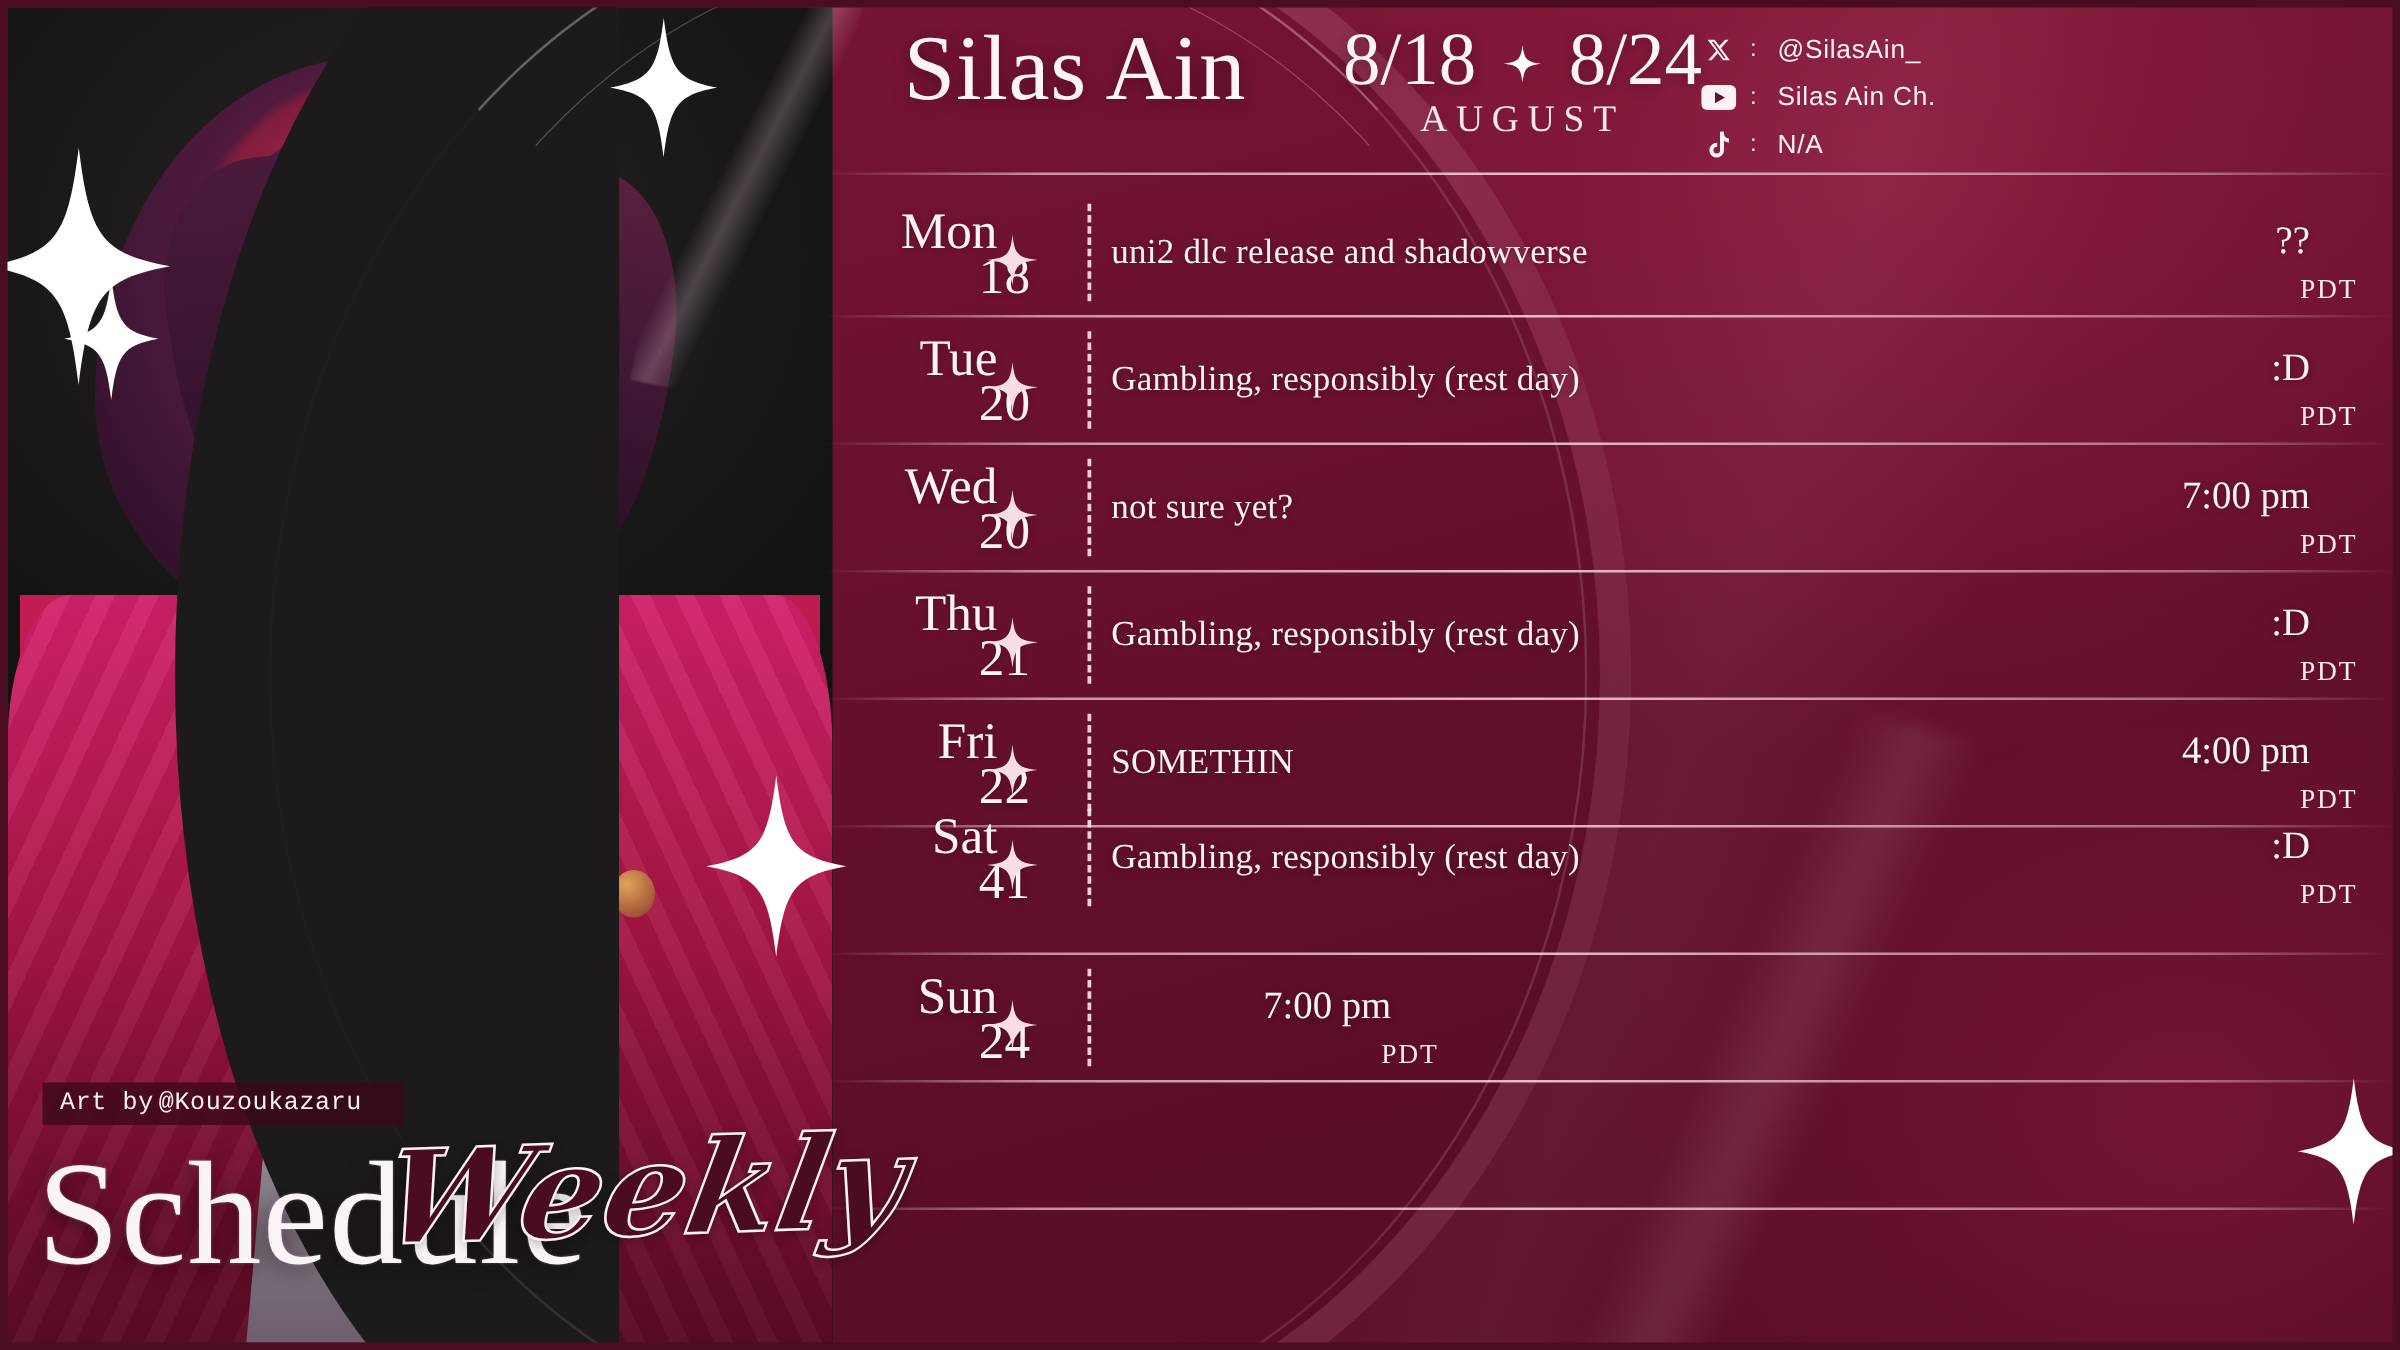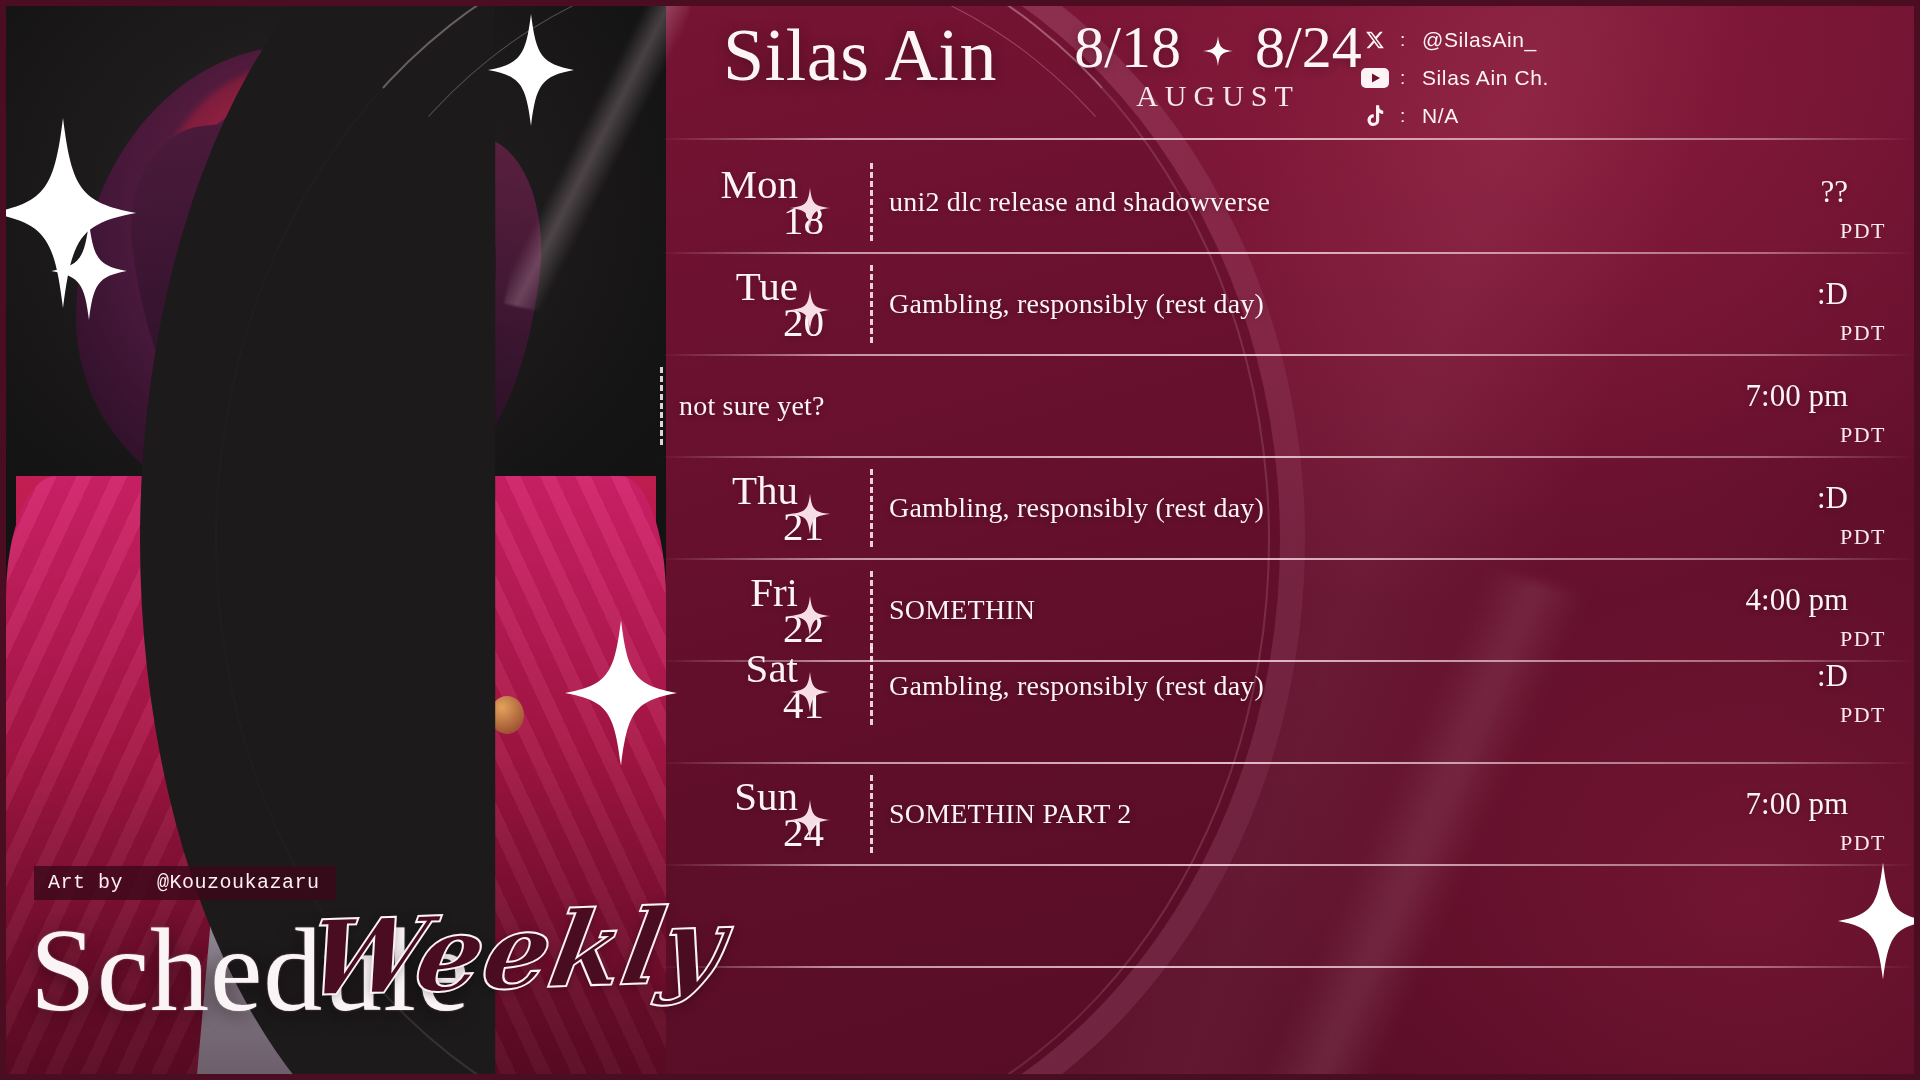--- a/index.html
+++ b/index.html
@@ -298,22 +298,22 @@
   }
   .tz{
     position:absolute; right:28px; top:66px;
     font-size:22px; letter-spacing:1.5px; color:#fbeaf0;
   }
 
   
   .art-credit{
     position:absolute; left:34px; top:866px; z-index:40;
     background:rgba(60,9,26,.82);
-    padding:5px 16px 6px 14px;
-    display:flex; align-items:center; gap:34px;
+    padding:5px 33px 6px 14px;
+    display:flex; align-items:center; gap:4px;
   }
   .art-credit span{
     color:#fdeef3; font-family:"Liberation Mono", monospace;
     font-size:20px; letter-spacing:.5px;
   }
   .sched-word{
     position:absolute; left:30px; top:912px; z-index:42;
     font-size:118px; line-height:1; color:#fbf4f6;
     letter-spacing:1px;
     text-shadow:0 4px 18px rgba(20,2,10,.55), 0 0 2px rgba(255,255,255,.4);
@@ -501,20 +501,29 @@
       </div>
       <div class="dashdiv"></div>
       <div class="desc">Gambling, responsibly (rest day)</div>
       <div class="timecell">
         <div class="time">:D</div>
         <div class="tz">PDT</div>
       </div>
     </div>
 
     <div class="row" style="top:218px;">
+      <div class="daycell">
+        <div class="dayname">Wed</div>
+        <div class="daynum">20</div>
+        <div class="daystar">
+          <svg width="44" height="44" viewBox="0 0 100 100">
+              <path d="M50 4 C54 40 60 46 96 50 C60 54 54 60 50 96 C46 60 40 54 4 50 C40 46 46 40 50 4Z" fill="#f7dde6"></path>
+            </svg>
+        </div>
+      </div>
       <div class="dashdiv"></div>
       <div class="desc">not sure yet?</div>
       <div class="timecell">
         <div class="time">7:00 pm</div>
         <div class="tz">PDT</div>
       </div>
     </div>
 
     <div class="row" style="top:320px;">
       <div class="daycell">
@@ -574,21 +583,20 @@
       <div class="daycell">
         <div class="dayname">Sun</div>
         <div class="daynum">24</div>
         <div class="daystar">
           <svg width="44" height="44" viewBox="0 0 100 100">
               <path d="M50 4 C54 40 60 46 96 50 C60 54 54 60 50 96 C46 60 40 54 4 50 C40 46 46 40 50 4Z" fill="#f7dde6"></path>
             </svg>
         </div>
       </div>
       <div class="dashdiv"></div>
-      <div class="desc">SOMETHIN PART 2</div>
       <div class="timecell">
         <div class="time">7:00 pm</div>
         <div class="tz">PDT</div>
       </div>
     </div>
 
   </div>
 
   <div class="art-credit">
     <span>Art by</span>

